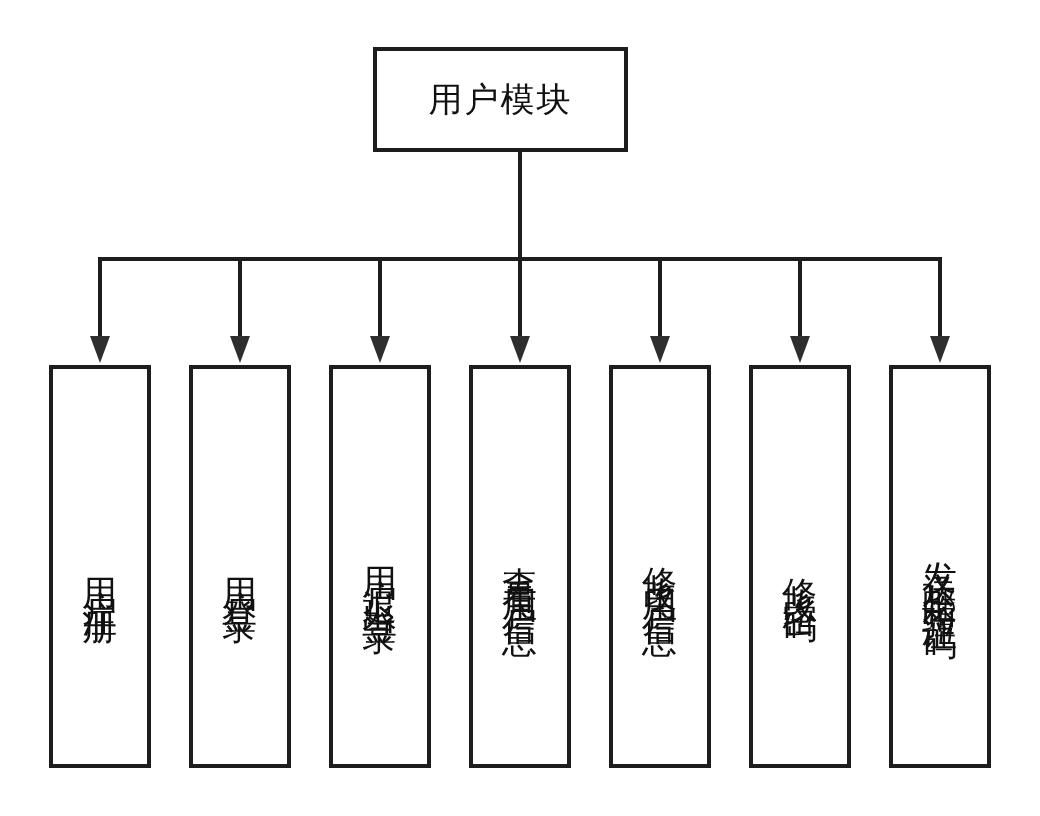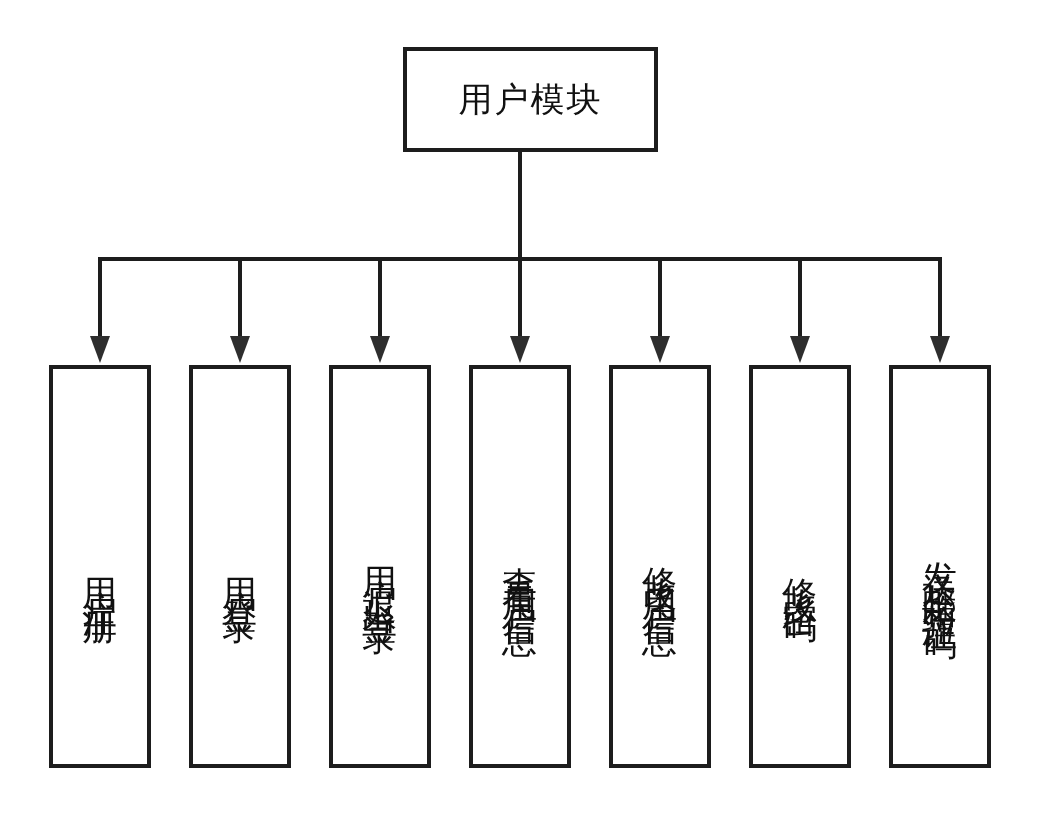--- a/index.html
+++ b/index.html
@@ -26,21 +26,21 @@
   .node {
     position: absolute;
     box-sizing: border-box;
     background: #ffffff;
     border: 4px solid #1d1d1d;
     display: flex;
     align-items: center;
     justify-content: center;
   }
   .root-node {
-    left: 403px;
+    left: 373px;
     top: 47px;
     width: 255px;
     height: 105px;
     font-size: 34px;
     letter-spacing: 2px;
     align-items: center;
   }
   .child-node {
     top: 365px;
     width: 102px;

